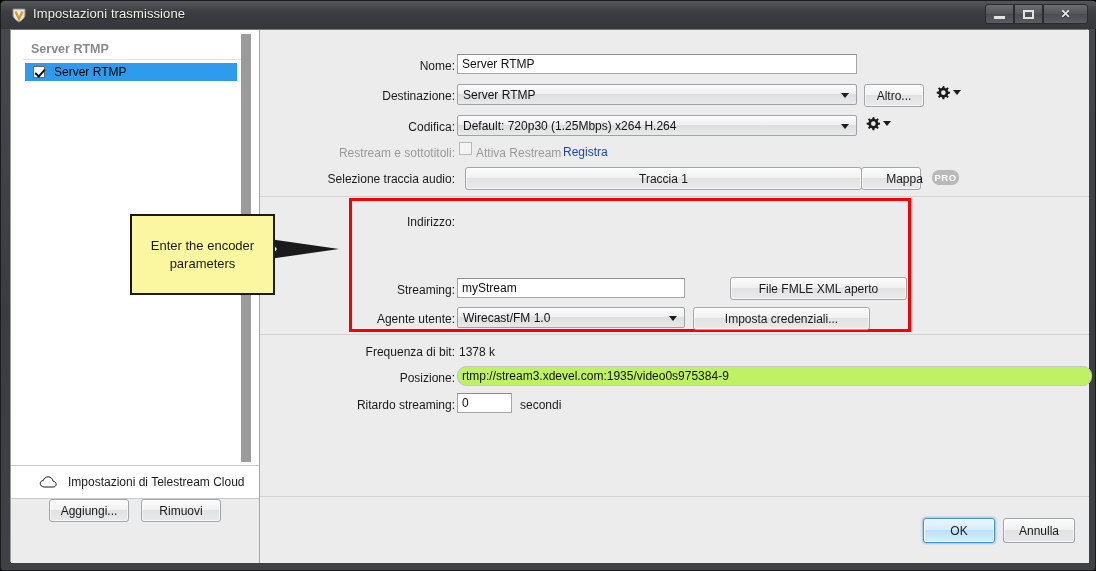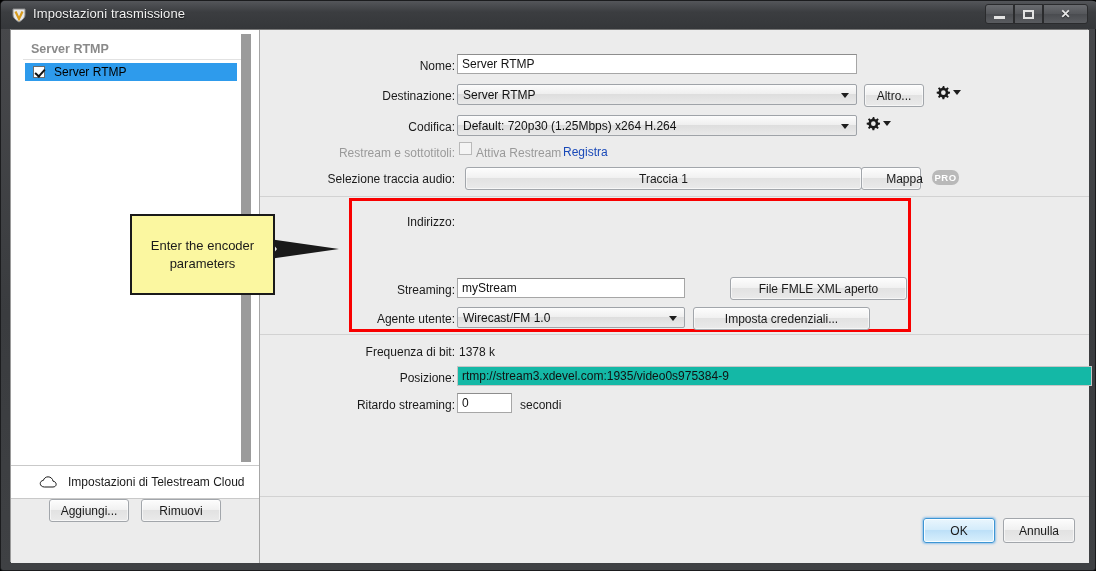--- a/index.html
+++ b/index.html
@@ -148,21 +148,21 @@
     position: absolute;
     background: #fff;
     border: 1px solid #a6a6a6;
     border-top-color: #8d8d8d;
     font-size: 12px; color: #111;
     padding: 2px 4px;
     line-height: 15px;
     overflow: hidden;
     white-space: nowrap;
   }
-  .textfield.readonly { background: #14b8a6; border-color: #c5c5c5; }
+  .textfield.readonly { background: #bef264; border-color: #c5c5c5; border-radius: 9px; }
   .textarea {
     position: absolute;
     background: #fff; border: 1px solid #a6a6a6; border-top-color:#8d8d8d;
     font-size: 12px; color: #111;
     padding: 3px 5px; line-height: 15px;
   }
   .combo {
     position: absolute;
     background: linear-gradient(180deg,#fcfcfc 0%, #efefef 46%, #dedede 50%, #e9e9e9 100%);
     border: 1px solid #9fa3a8; border-radius: 2px;

